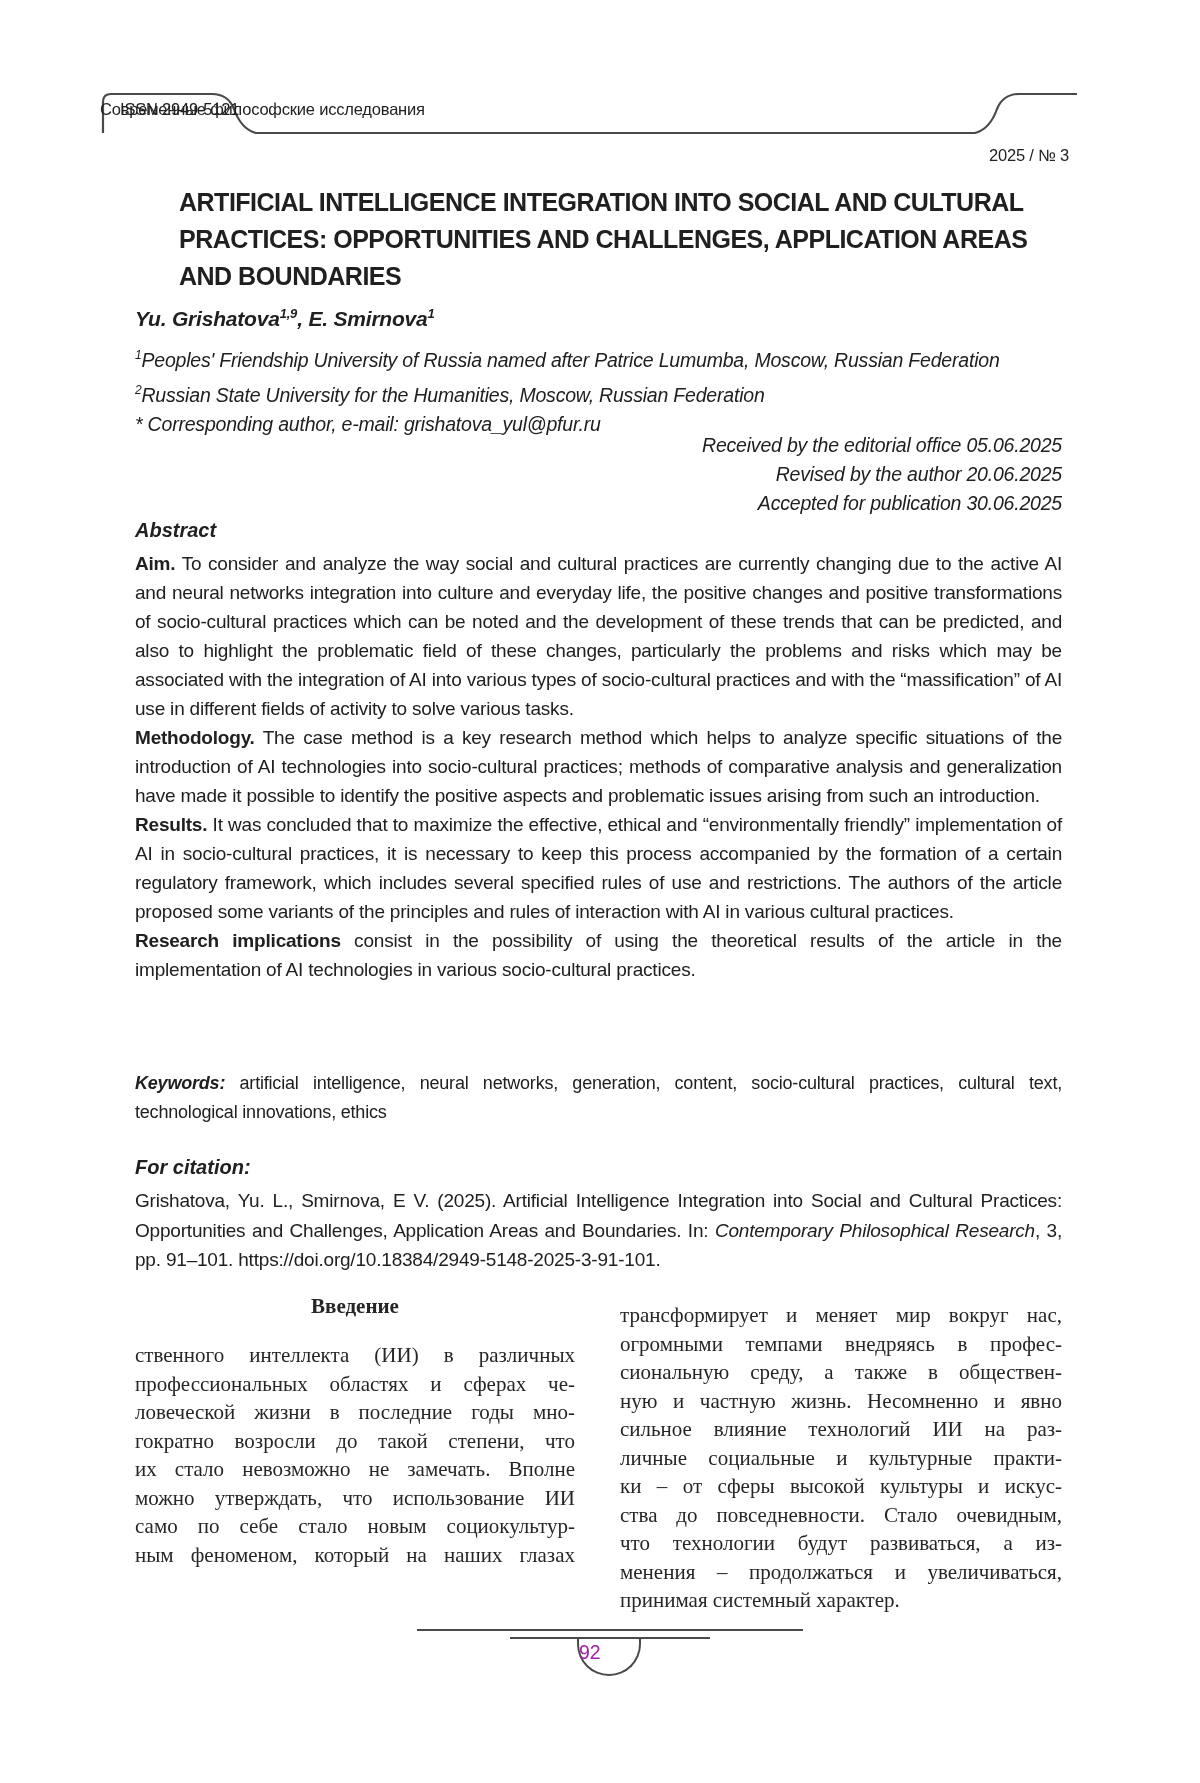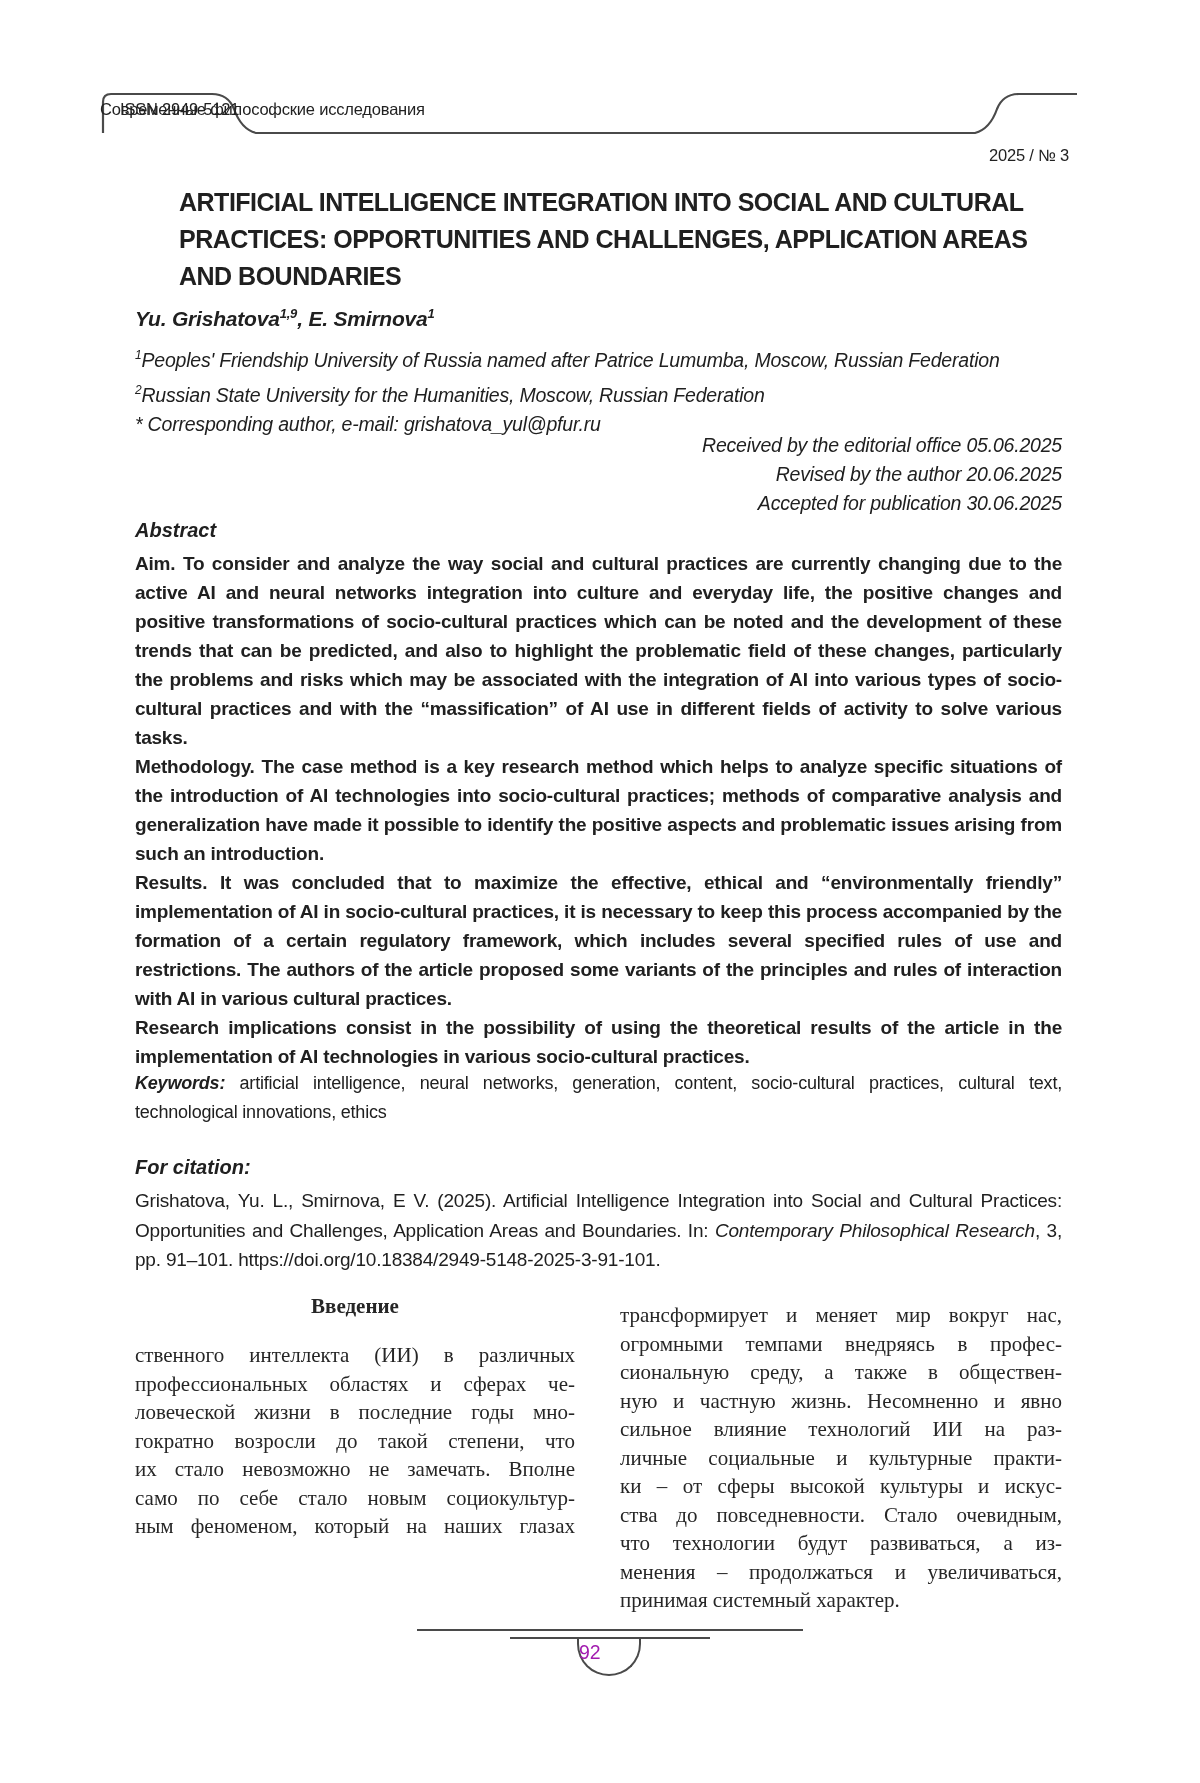--- a/index.html
+++ b/index.html
@@ -23,21 +23,21 @@
   #original-label{top:148px;font-size:20px;}
   #title-block{top:184px;font-weight:bold;font-size:25px;line-height:37px;letter-spacing:-0.5px;margin-left:44px;}
   .title-line{white-space:nowrap;}
   #authors{top:306px;font-size:21px;font-weight:bold;font-style:italic;letter-spacing:-0.2px;}
   #authors sup{font-size:13px;}
   #affiliations{top:340px;font-size:19.5px;font-style:italic;line-height:30px;letter-spacing:-0.2px;}
   #affiliations sup{font-size:12px;}
   #dates{top:431px;font-size:19.5px;font-style:italic;line-height:29px;text-align:right;letter-spacing:-0.2px;}
   #abstract-head{top:519px;font-size:20px;font-weight:bold;font-style:italic;}
   #abstract-body{top:549px;font-size:19px;line-height:29px;text-align:justify;letter-spacing:-0.2px;}
-  #abstract-body p{margin:0;font-weight:bold;}
+  #abstract-body p{margin:0;}
   #keywords{top:1069px;font-size:18px;line-height:29px;text-align:justify;letter-spacing:-0.2px;}
   #citation-head{top:1156px;font-size:20px;font-weight:bold;font-style:italic;}
   #citation-body{top:1186px;font-size:19px;line-height:29.5px;text-align:justify;letter-spacing:-0.2px;}
   
   .ru{font-family:"Liberation Serif", serif;color:#262626;}
   #intro-head{position:absolute;left:135px;width:440px;top:1294px;text-align:center;
               font-weight:bold;font-size:21px;}
   #intro-left{position:absolute;left:135px;width:440px;top:1341px;font-size:21px;line-height:28.5px;}
   #intro-right{position:absolute;left:620px;width:442px;top:1301px;font-size:21px;line-height:28.5px;}
   .iline{text-align:justify;text-align-last:justify;}
@@ -100,20 +100,21 @@
   <div class="sec" id="citation-head">For citation:</div>
   <div class="sec" id="citation-body"><span>Grishatova, Yu. L.,  Smirnova, E V. (2025). Artificial Intelligence Integration into Social and Cultural Practices: Opportunities and Challenges, Application Areas and Boundaries. In: </span><i>Contemporary Philosophical Research</i><span>, 3, pp. 91–101. https://doi.org/10.18384/2949-5148-2025-3-91-101.</span></div>
 
   <div class="ru" id="intro-head">Введение</div>
   <div class="ru" id="intro-left">
       <div class="iline">ственного интеллекта (ИИ) в различных</div>
       <div class="iline">профессиональных областях и сферах че-</div>
       <div class="iline">ловеческой жизни в последние годы мно-</div>
       <div class="iline">гократно возросли до такой степени, что</div>
       <div class="iline">их стало невозможно не замечать. Вполне</div>
+      <div class="iline">можно утверждать, что использование ИИ</div>
       <div class="iline">само по себе стало новым социокультур-</div>
       <div class="iline">ным феноменом, который на наших глазах</div>
     </div>
   <div class="ru" id="intro-right">
       <div class="iline">трансформирует и меняет мир вокруг нас,</div>
       <div class="iline">огромными темпами внедряясь в профес-</div>
       <div class="iline">сиональную среду, а также в обществен-</div>
       <div class="iline">ную и частную жизнь. Несомненно и явно</div>
       <div class="iline">сильное влияние технологий ИИ на раз-</div>
       <div class="iline">личные социальные и культурные практи-</div>

